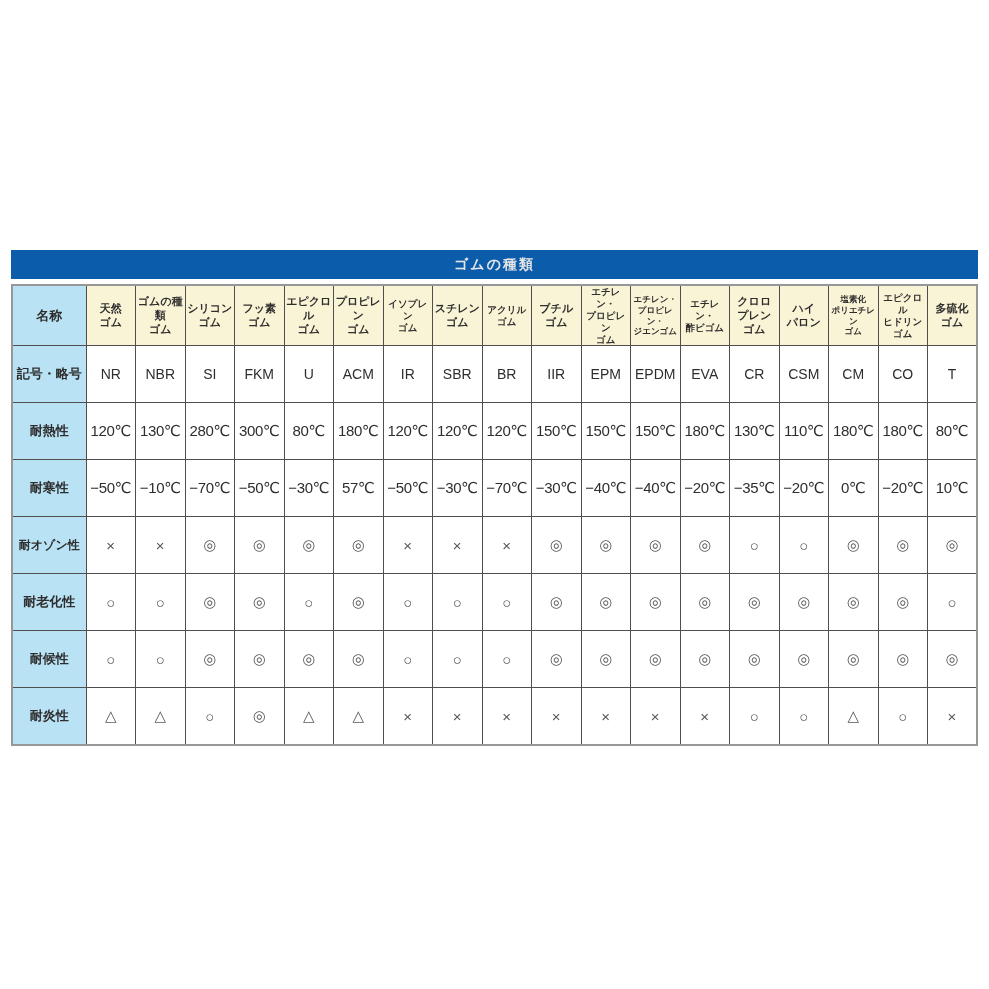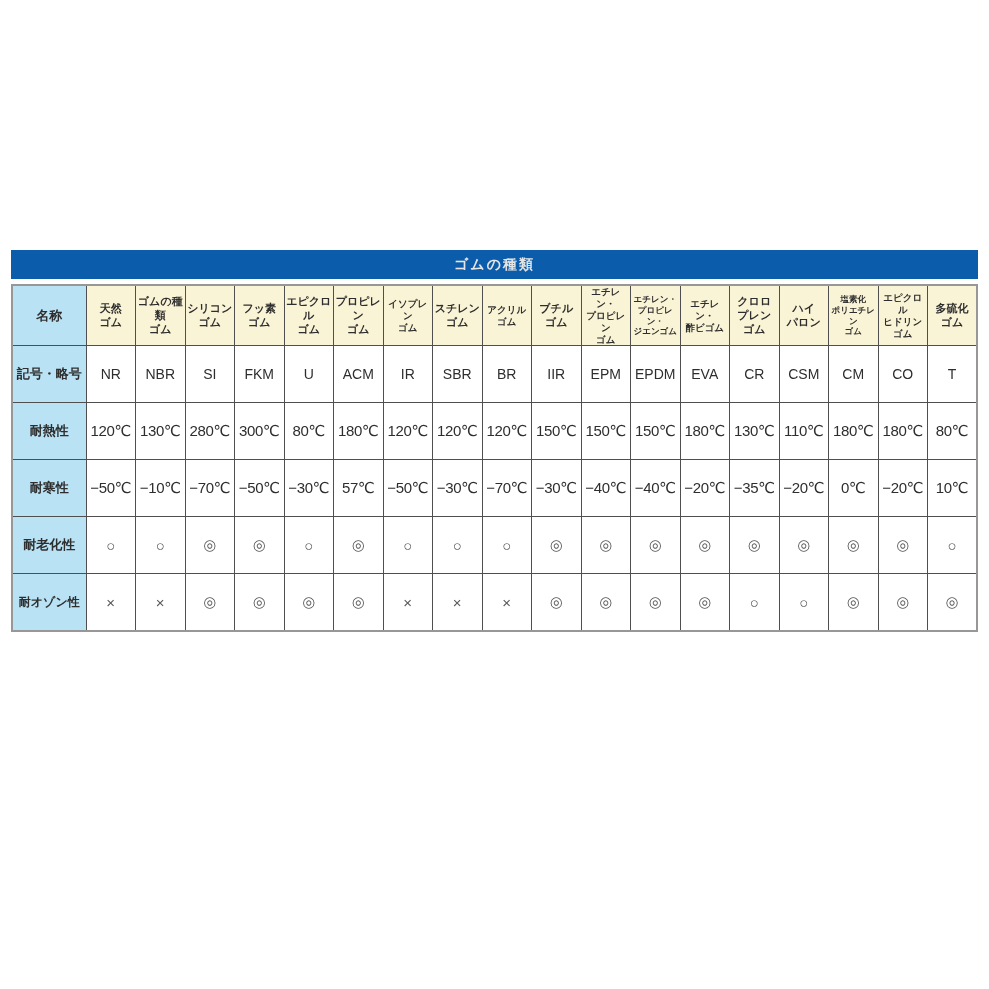--- a/index.html
+++ b/index.html
@@ -184,20 +184,41 @@
           <td class="temp">−40℃</td>
           <td class="temp">−40℃</td>
           <td class="temp">−20℃</td>
           <td class="temp">−35℃</td>
           <td class="temp">−20℃</td>
           <td class="temp">0℃</td>
           <td class="temp">−20℃</td>
           <td class="temp">10℃</td>
         </tr>
         <tr>
+          <th class="rowlabel rowlabel-ozone">耐オゾン性</th>
+          <td class="symbol">×</td>
+          <td class="symbol">×</td>
+          <td class="symbol">◎</td>
+          <td class="symbol">◎</td>
+          <td class="symbol">◎</td>
+          <td class="symbol">◎</td>
+          <td class="symbol">×</td>
+          <td class="symbol">×</td>
+          <td class="symbol">×</td>
+          <td class="symbol">◎</td>
+          <td class="symbol">◎</td>
+          <td class="symbol">◎</td>
+          <td class="symbol">◎</td>
+          <td class="symbol">○</td>
+          <td class="symbol">○</td>
+          <td class="symbol">◎</td>
+          <td class="symbol">◎</td>
+          <td class="symbol">◎</td>
+        </tr>
+        <tr>
           <th class="rowlabel">耐老化性</th>
           <td class="symbol">○</td>
           <td class="symbol">○</td>
           <td class="symbol">◎</td>
           <td class="symbol">◎</td>
           <td class="symbol">○</td>
           <td class="symbol">◎</td>
           <td class="symbol">○</td>
           <td class="symbol">○</td>
           <td class="symbol">○</td>
@@ -205,35 +226,56 @@
           <td class="symbol">◎</td>
           <td class="symbol">◎</td>
           <td class="symbol">◎</td>
           <td class="symbol">◎</td>
           <td class="symbol">◎</td>
           <td class="symbol">◎</td>
           <td class="symbol">◎</td>
           <td class="symbol">○</td>
         </tr>
         <tr>
-          <th class="rowlabel rowlabel-ozone">耐オゾン性</th>
-          <td class="symbol">×</td>
-          <td class="symbol">×</td>
-          <td class="symbol">◎</td>
-          <td class="symbol">◎</td>
-          <td class="symbol">◎</td>
-          <td class="symbol">◎</td>
-          <td class="symbol">×</td>
-          <td class="symbol">×</td>
-          <td class="symbol">×</td>
-          <td class="symbol">◎</td>
-          <td class="symbol">◎</td>
-          <td class="symbol">◎</td>
-          <td class="symbol">◎</td>
-          <td class="symbol">○</td>
-          <td class="symbol">○</td>
-          <td class="symbol">◎</td>
-          <td class="symbol">◎</td>
-          <td class="symbol">◎</td>
+          <th class="rowlabel">耐候性</th>
+          <td class="symbol">○</td>
+          <td class="symbol">○</td>
+          <td class="symbol">◎</td>
+          <td class="symbol">◎</td>
+          <td class="symbol">◎</td>
+          <td class="symbol">◎</td>
+          <td class="symbol">○</td>
+          <td class="symbol">○</td>
+          <td class="symbol">○</td>
+          <td class="symbol">◎</td>
+          <td class="symbol">◎</td>
+          <td class="symbol">◎</td>
+          <td class="symbol">◎</td>
+          <td class="symbol">◎</td>
+          <td class="symbol">◎</td>
+          <td class="symbol">◎</td>
+          <td class="symbol">◎</td>
+          <td class="symbol">◎</td>
+        </tr>
+        <tr>
+          <th class="rowlabel">耐炎性</th>
+          <td class="symbol">△</td>
+          <td class="symbol">△</td>
+          <td class="symbol">○</td>
+          <td class="symbol">◎</td>
+          <td class="symbol">△</td>
+          <td class="symbol">△</td>
+          <td class="symbol">×</td>
+          <td class="symbol">×</td>
+          <td class="symbol">×</td>
+          <td class="symbol">×</td>
+          <td class="symbol">×</td>
+          <td class="symbol">×</td>
+          <td class="symbol">×</td>
+          <td class="symbol">○</td>
+          <td class="symbol">○</td>
+          <td class="symbol">△</td>
+          <td class="symbol">○</td>
+          <td class="symbol">×</td>
         </tr>
       </tbody>
   </table>
 </div>
 
 </body></html>

